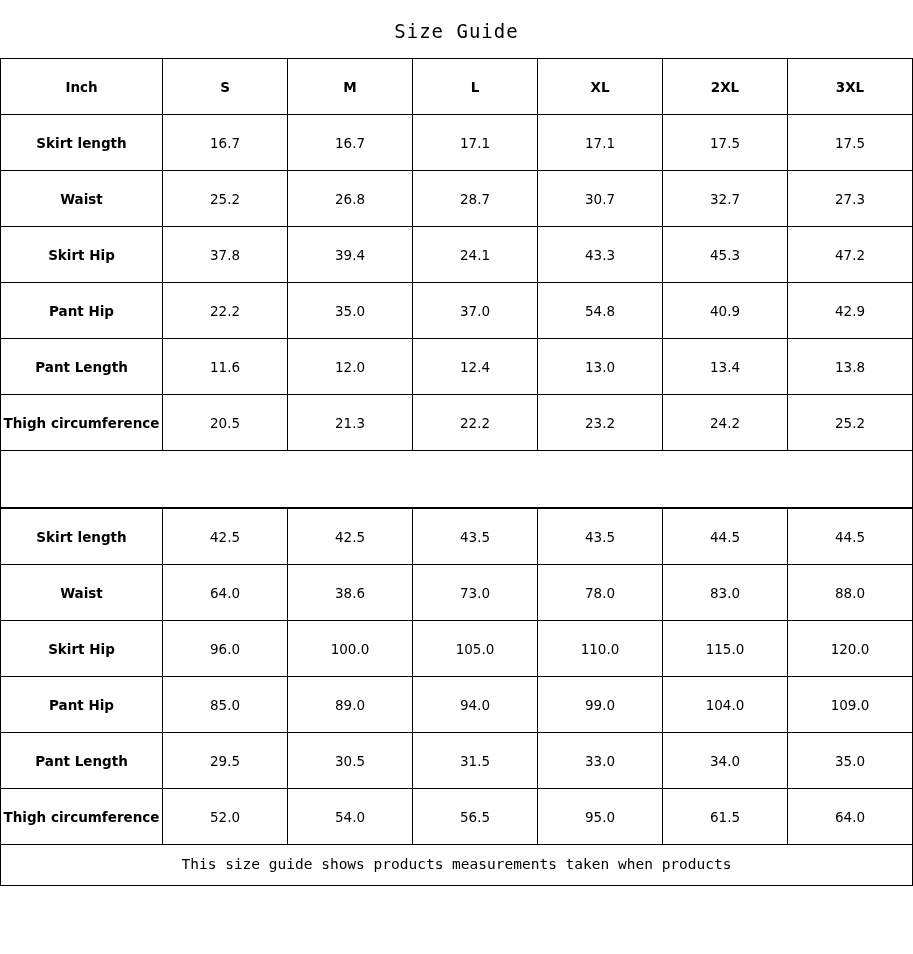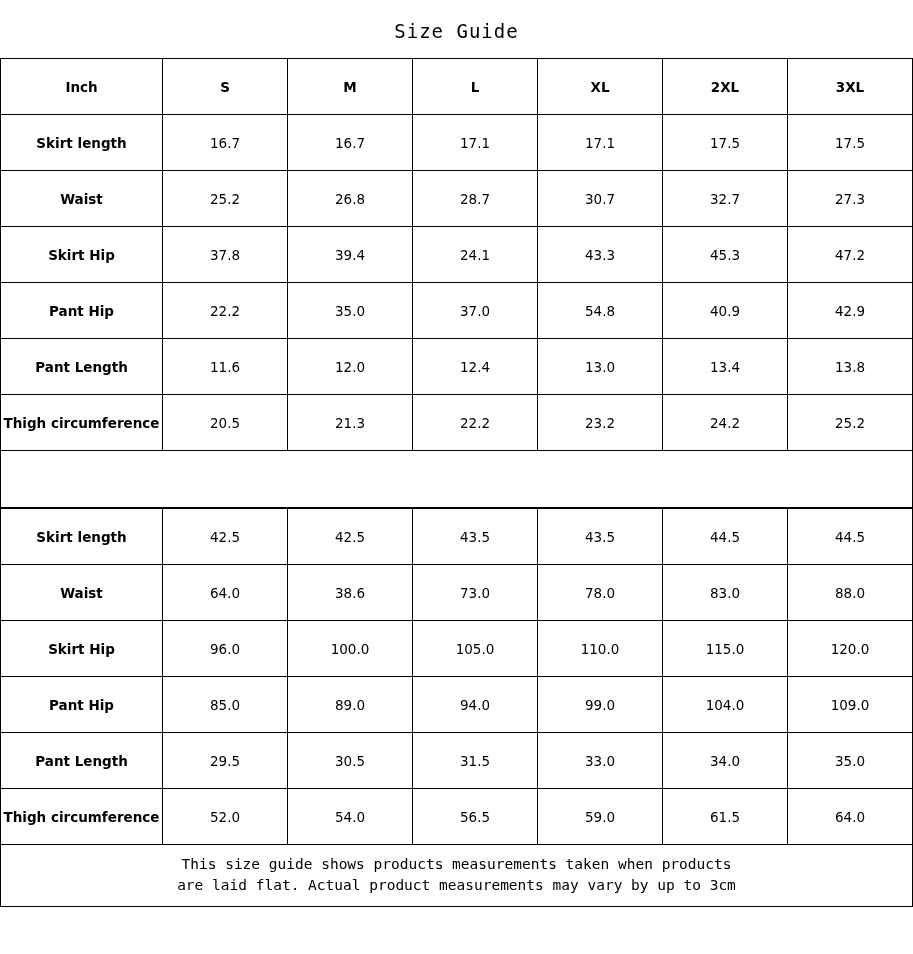--- a/index.html
+++ b/index.html
@@ -217,25 +217,24 @@
         <td class="val">33.0</td>
         <td class="val">34.0</td>
         <td class="val">35.0</td>
       </tr>
 
       <tr>
         <td class="label">Thigh circumference</td>
         <td class="val">52.0</td>
         <td class="val">54.0</td>
         <td class="val">56.5</td>
-        <td class="val">59.0</td>
+        <td class="val">95.0</td>
         <td class="val">61.5</td>
         <td class="val">64.0</td>
       </tr>
     </tbody>
   </table>
 
   <div class="footer">
     <div>This size guide shows products measurements taken when products</div>
-    <div>are laid flat. Actual product measurements may vary by up to 3cm</div>
   </div>
 
 </div>
 
 </body></html>

